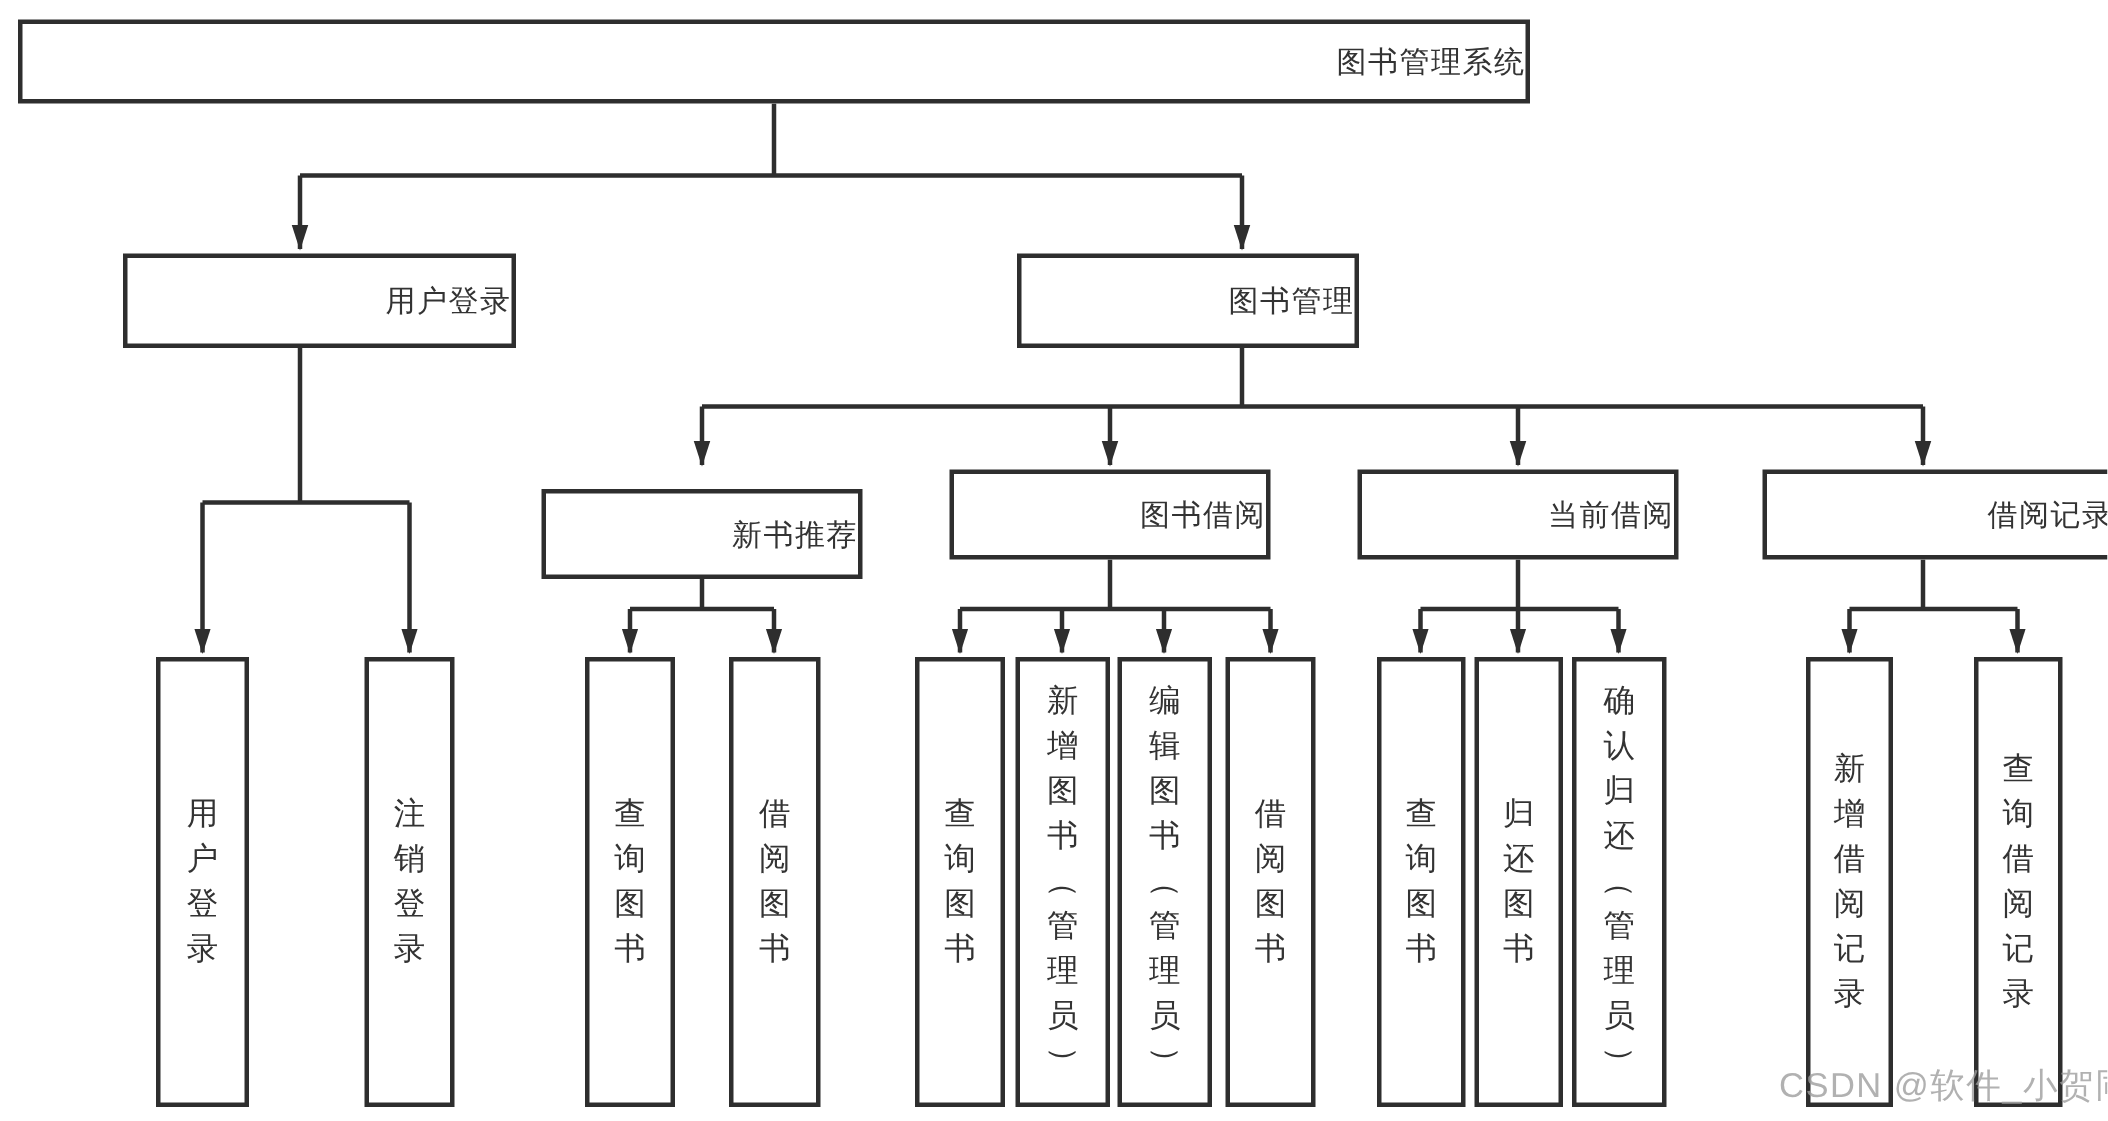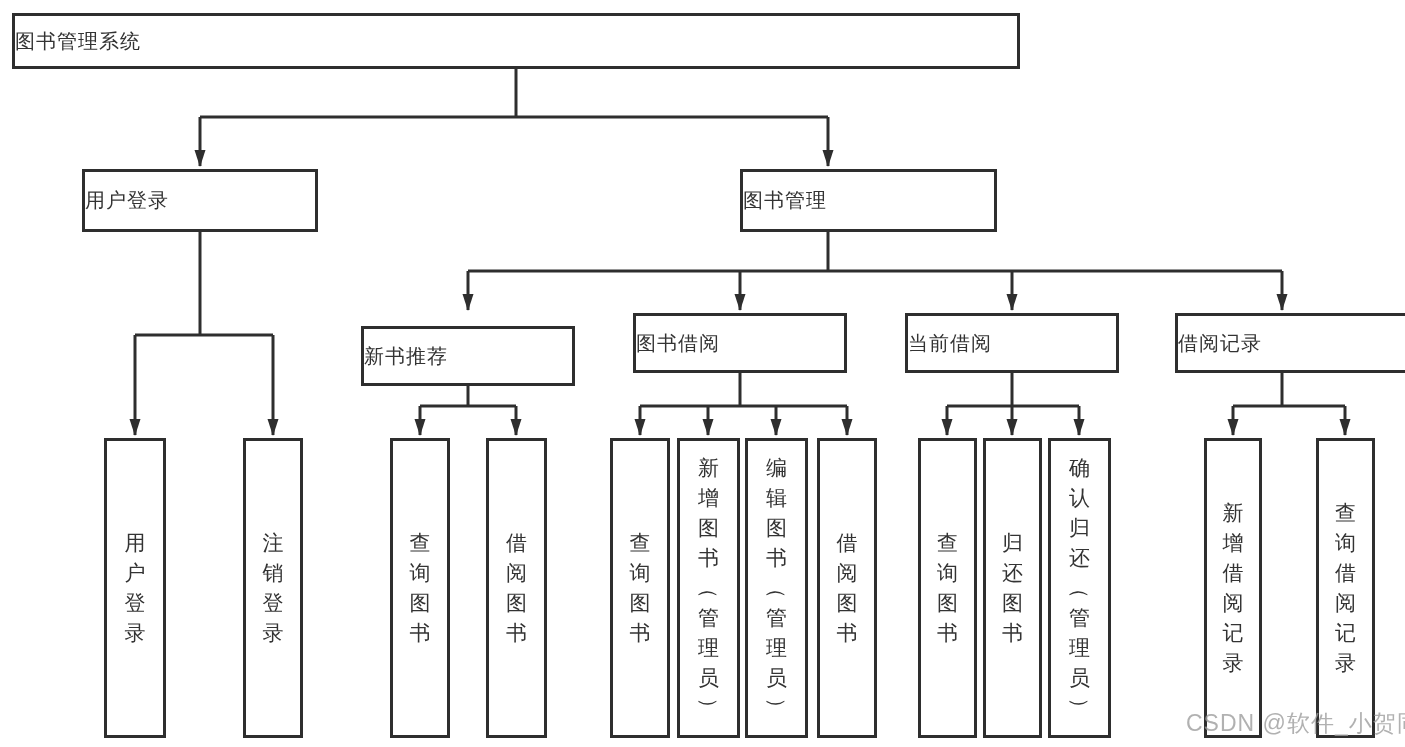--- a/index.html
+++ b/index.html
@@ -12,21 +12,21 @@
     overflow:hidden;
   }
   #wires{position:absolute;left:0;top:0;pointer-events:none;}
   .node{
     position:absolute;
     background:#ffffff;
     border:3px solid #2e2e2e;
     box-sizing:border-box;
     display:flex;
     align-items:center;
-    justify-content:flex-start;
+    justify-content:flex-end;
     font-size:20px;
     letter-spacing:1px;
     color:#333333;
     z-index:2;
   }
   .vnode{
     top:438px;
     height:300px;
   }
   .vlabel{
@@ -111,24 +111,24 @@
       <path d="M1233,406 H1345"></path>
       <path d="M1233,406 V435" marker-end="url(#arrow)"></path>
       <path d="M1345,406 V435" marker-end="url(#arrow)"></path>
     </g>
   </svg>
 
   <div class="node" style="left:12px;top:13px;width:1008px;height:56px">
     <span>图书管理系统</span>
   </div>
 
-  <div class="node" style="left:82px;top:169px;width:236px;height:63px">
+  <div class="node" style="left:82px;top:169px;width:262px;height:63px">
     <span>用户登录</span>
   </div>
-  <div class="node" style="left:740px;top:169px;width:257px;height:63px">
+  <div class="node" style="left:678px;top:169px;width:228px;height:63px">
     <span>图书管理</span>
   </div>
 
   <div class="node" style="left:361px;top:326px;width:214px;height:60px">
     <span>新书推荐</span>
   </div>
   <div class="node" style="left:633px;top:313px;width:214px;height:60px">
     <span>图书借阅</span>
   </div>
   <div class="node" style="left:905px;top:313px;width:214px;height:60px">

